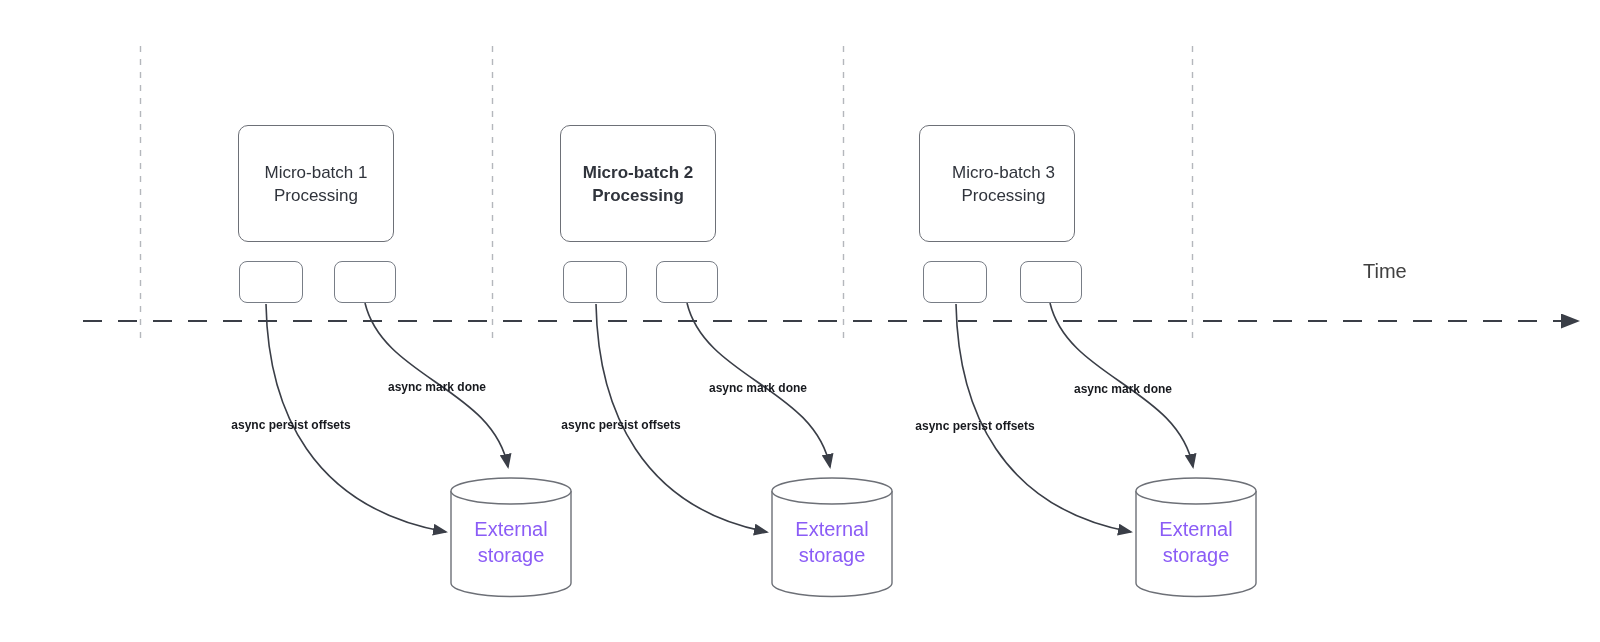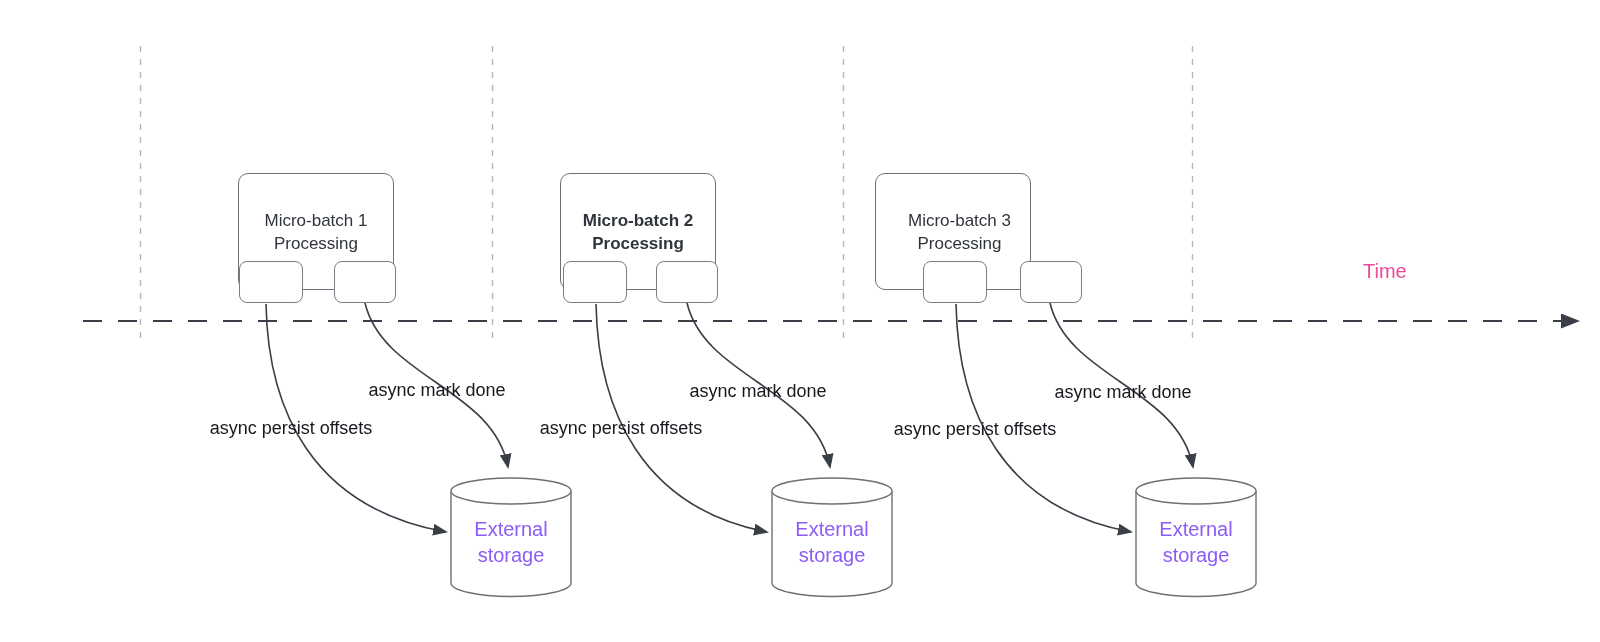--- a/index.html
+++ b/index.html
@@ -23,54 +23,53 @@
     background: #ffffff;
     display: flex;
     align-items: center;
     justify-content: center;
     text-align: center;
     white-space: pre-line;
     font-size: 17px;
     line-height: 23px;
     color: #30343c;
     box-sizing: border-box;
-    margin-top: 48px;
   }
   .task-box {
     position: absolute;
     top: 261px;
     height: 42px;
     border: 1.3px solid #787d86;
     border-radius: 8px;
     background: #ffffff;
     box-sizing: border-box;
   }
   .flow-label {
     position: absolute;
     transform: translateX(-50%);
-    font-size: 18px;
-    font-weight: normal;
+    font-size: 12px;
+    font-weight: bold;
     color: #17191e;
     white-space: nowrap;
   }
   .storage-label {
     position: absolute;
     transform: translateX(-50%);
     text-align: center;
     white-space: pre-line;
     font-size: 20px;
     line-height: 26px;
     color: #8b5cf6;
   }
   .time-label {
     position: absolute;
     left: 1363px;
     top: 260px;
     font-size: 20px;
-    color: #ec4899;
+    color: #404040;
   }
 </style>
 </head>
 <body>
 
 <div class="canvas">
 
   <svg class="layer" width="1600" height="642" viewBox="0 0 1600 642">
     <defs>
       <marker id="arrowSmall" markerUnits="userSpaceOnUse" markerWidth="15" markerHeight="12" viewBox="0 0 15 12" refX="13" refY="6" orient="auto">
@@ -108,21 +107,21 @@
     <g>
       <path d="M 1136 491 L 1136 583 A 60 13.5 0 0 0 1256 583 L 1256 491" fill="#ffffff" stroke="#6d7077" stroke-width="1.4"></path>
       <ellipse cx="1196" cy="491" rx="60" ry="13" fill="#ffffff" stroke="#6d7077" stroke-width="1.4"></ellipse>
     </g>
   </svg>
 
   <div class="batch-box" style="left:238px;">Micro-batch 1
 Processing</div>
   <div class="batch-box" style="left:560px;font-weight:bold;">Micro-batch 2
 Processing</div>
-  <div class="batch-box" style="left:875px;padding-left:13px;">Micro-batch 3
+  <div class="batch-box" style="left:919px;padding-left:13px;">Micro-batch 3
 Processing</div>
 
   <div class="task-box" style="left:239px;width:64px;"></div>
   <div class="task-box" style="left:334px;width:62px;"></div>
   <div class="task-box" style="left:563px;width:64px;"></div>
   <div class="task-box" style="left:656px;width:62px;"></div>
   <div class="task-box" style="left:923px;width:64px;"></div>
   <div class="task-box" style="left:1020px;width:62px;"></div>
 
   <div class="flow-label" style="left:437px;top:380px;">async mark done</div>

